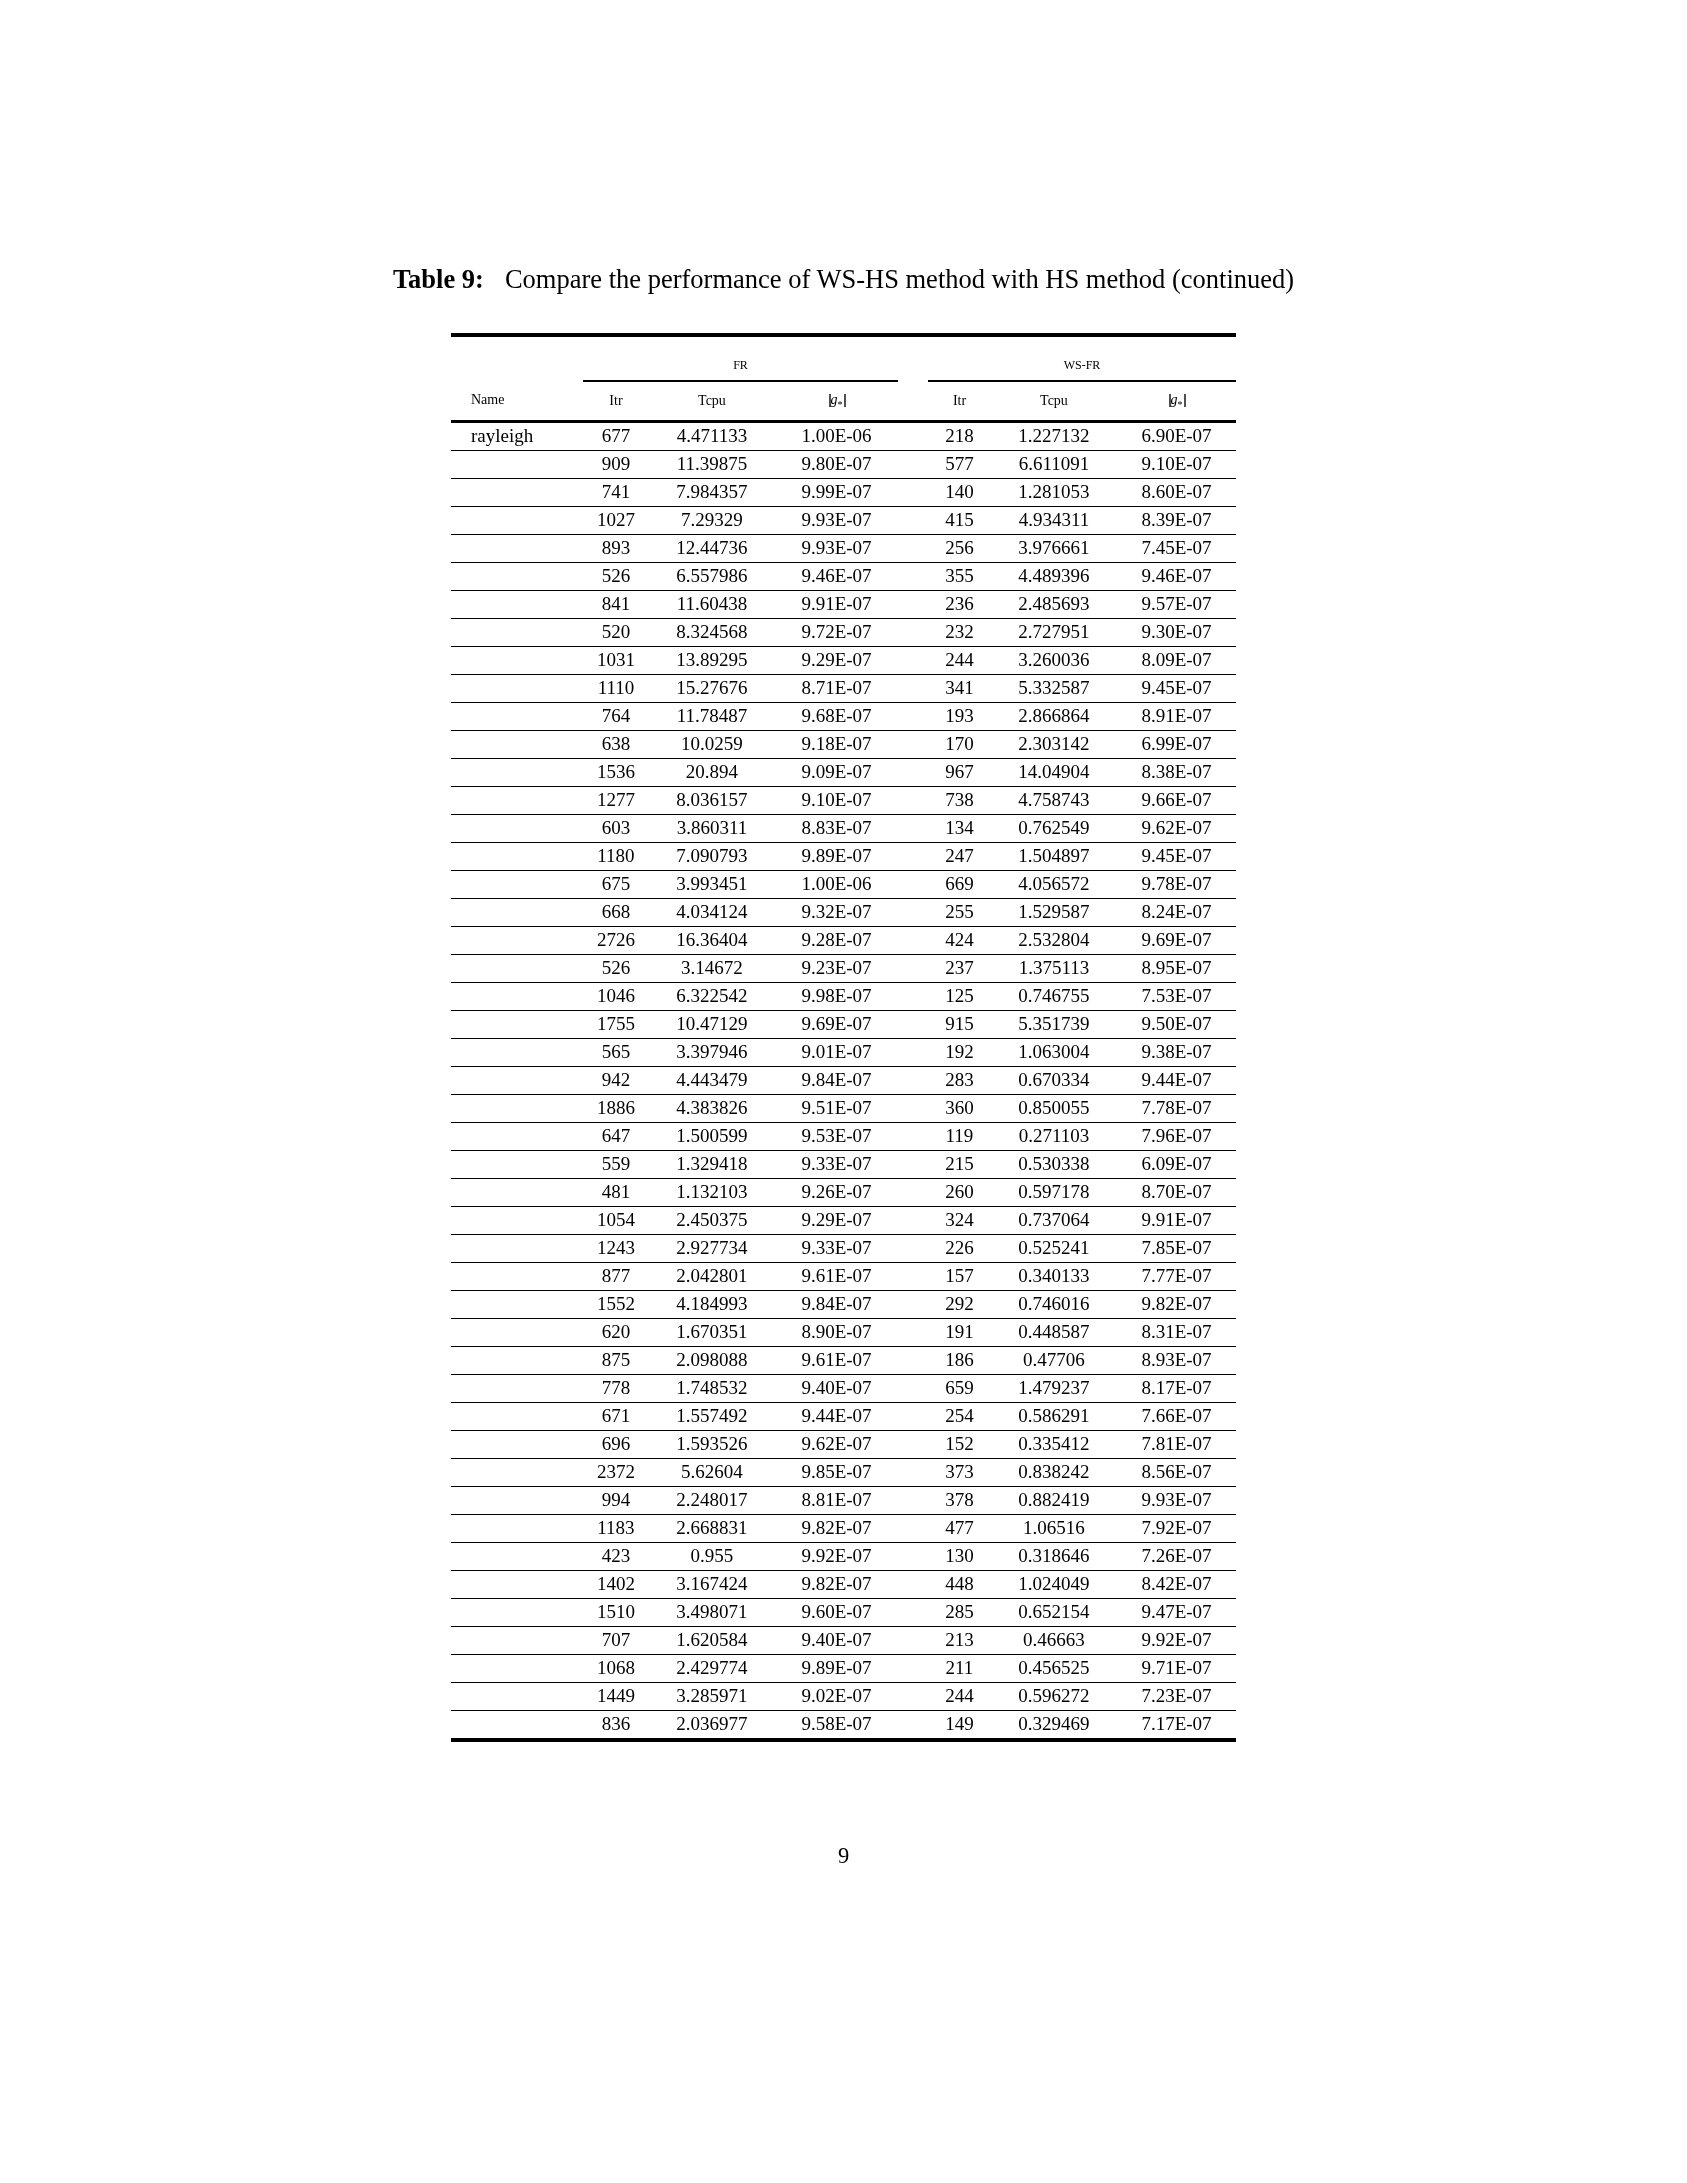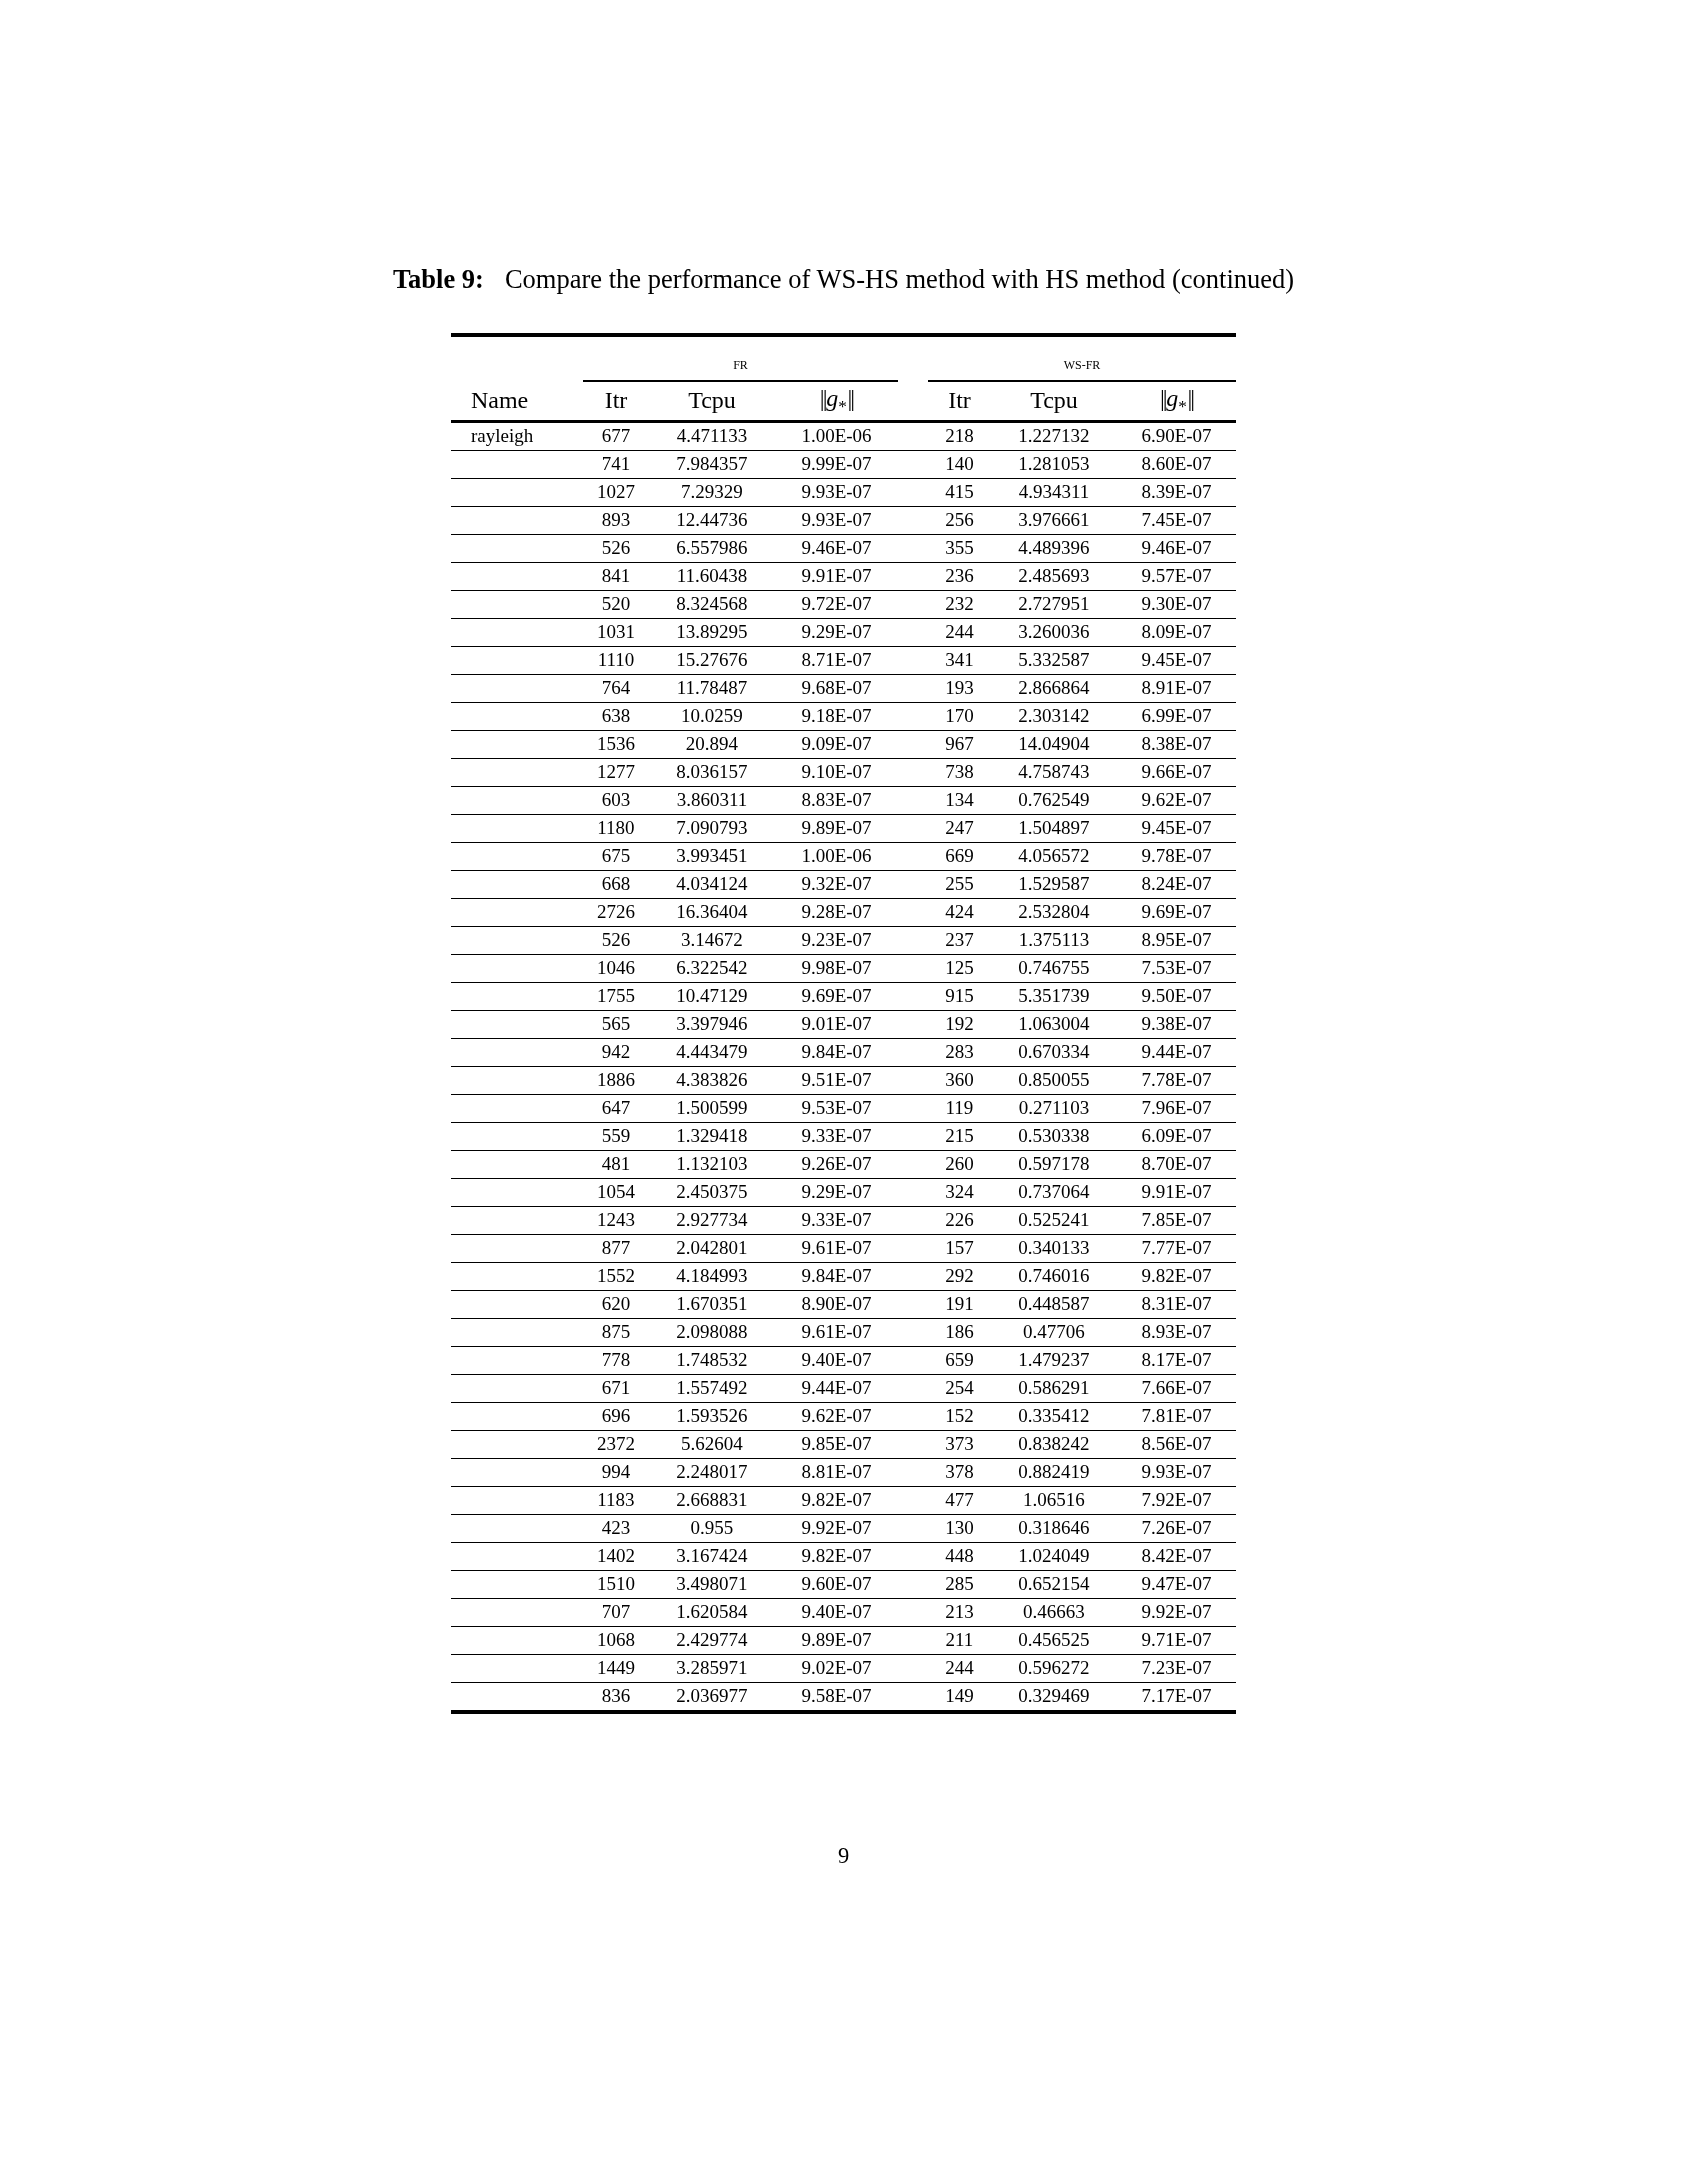--- a/index.html
+++ b/index.html
@@ -27,21 +27,21 @@
     font-size:19px; color:#000;
   }
   .group-row td {
     height:36px; text-align:center; vertical-align:bottom;
     padding:0 0 6.6px 0; font-size:12px;
   }
   .group-row td.cmid { border-bottom:2px solid #000; }
   .head-row th, .head-row td {
     border-bottom:3.3px solid #000;
     height:38px; text-align:center; vertical-align:middle;
-    font-weight:normal; font-size:24px; padding:0;
+    font-weight:normal; font-size:14px; padding:0;
   }
   tbody td {
     border-bottom:1.3px solid #000;
     height:27px; text-align:center; vertical-align:middle;
     padding:0; white-space:nowrap;
   }
   tbody tr:last-child td { border-bottom:none; }
   .name-col { text-align:left !important; padding-left:20px !important; }
   .bars { letter-spacing:-2px; margin:0 0.7px; }
   .gvar { font-style:italic; }
@@ -96,20 +96,30 @@
             <td>677</td>
             <td>4.471133</td>
             <td>1.00E-06</td>
             <td></td>
             <td>218</td>
             <td>1.227132</td>
             <td>6.90E-07</td>
           </tr>
           <tr>
             <td class="name-col"></td>
+            <td>909</td>
+            <td>11.39875</td>
+            <td>9.80E-07</td>
+            <td></td>
+            <td>577</td>
+            <td>6.611091</td>
+            <td>9.10E-07</td>
+          </tr>
+          <tr>
+            <td class="name-col"></td>
             <td>741</td>
             <td>7.984357</td>
             <td>9.99E-07</td>
             <td></td>
             <td>140</td>
             <td>1.281053</td>
             <td>8.60E-07</td>
           </tr>
           <tr>
             <td class="name-col"></td>

